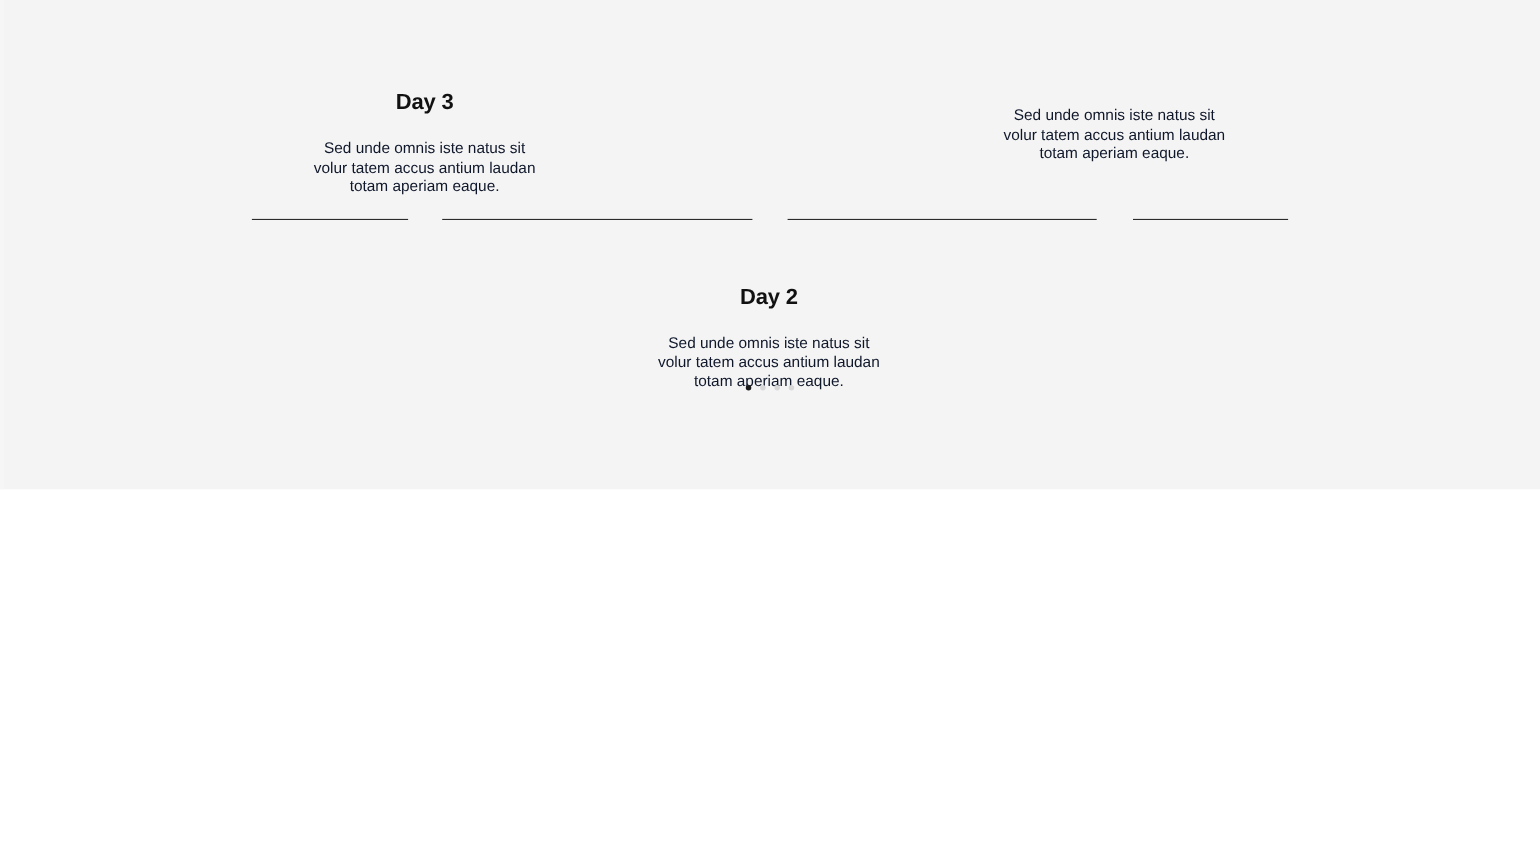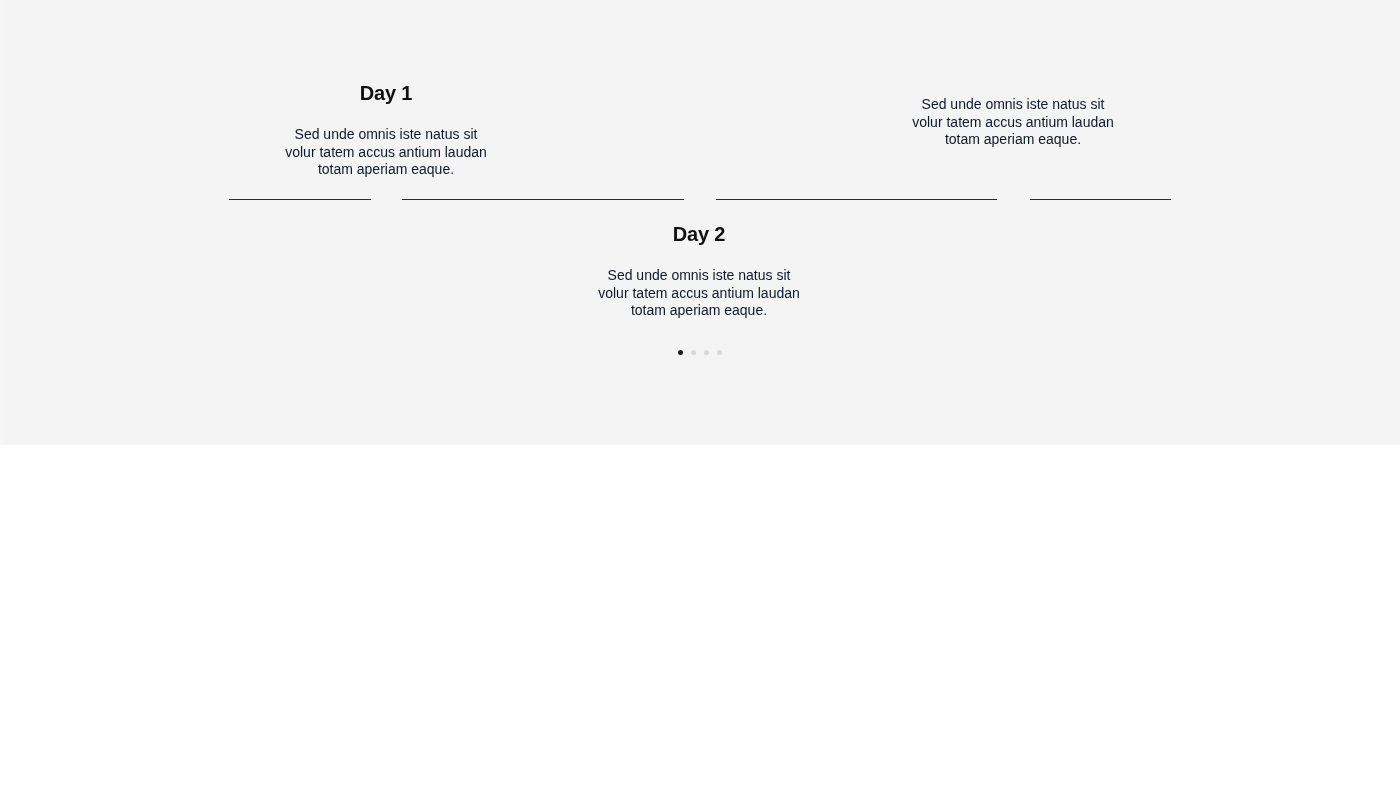--- a/index.html
+++ b/index.html
@@ -59,21 +59,21 @@
     position: absolute;
     width: 260px;
     text-align: center;
   }
   
   .entry.above { top: 78px; }
   
   .entry.below { top: 219px; }
 
   .entry.day1 { left: 256px; }
-  .entry.day2 { left: 569px; }
+  .entry.day2 { left: 569px; margin-top: 36px; }
   .entry.day3 { left: 883px; }
 
   .entry-title {
     margin: 0;
     font-size: 20px;
     font-weight: bold;
     line-height: 30px;
     color: #111111;
     letter-spacing: -0.2px;
   }
@@ -132,21 +132,21 @@
   <div class="edge-strip"></div>
 
   <div class="timeline-stage">
 
     <div class="rail seg1"></div>
     <div class="rail seg2"></div>
     <div class="rail seg3"></div>
     <div class="rail seg4"></div>
 
     <div class="entry above day1">
-      <h3 class="entry-title">Day 1</h3>
+      <h3 class="entry-title">Day 3</h3>
       <p class="entry-body">
         <span class="line">Sed unde omnis iste natus sit</span>
         <span class="line">volur tatem accus antium laudan</span>
         <span class="line">totam aperiam eaque.</span>
       </p>
     </div>
 
     <div class="entry below day2">
       <h3 class="entry-title">Day 2</h3>
       <p class="entry-body">

